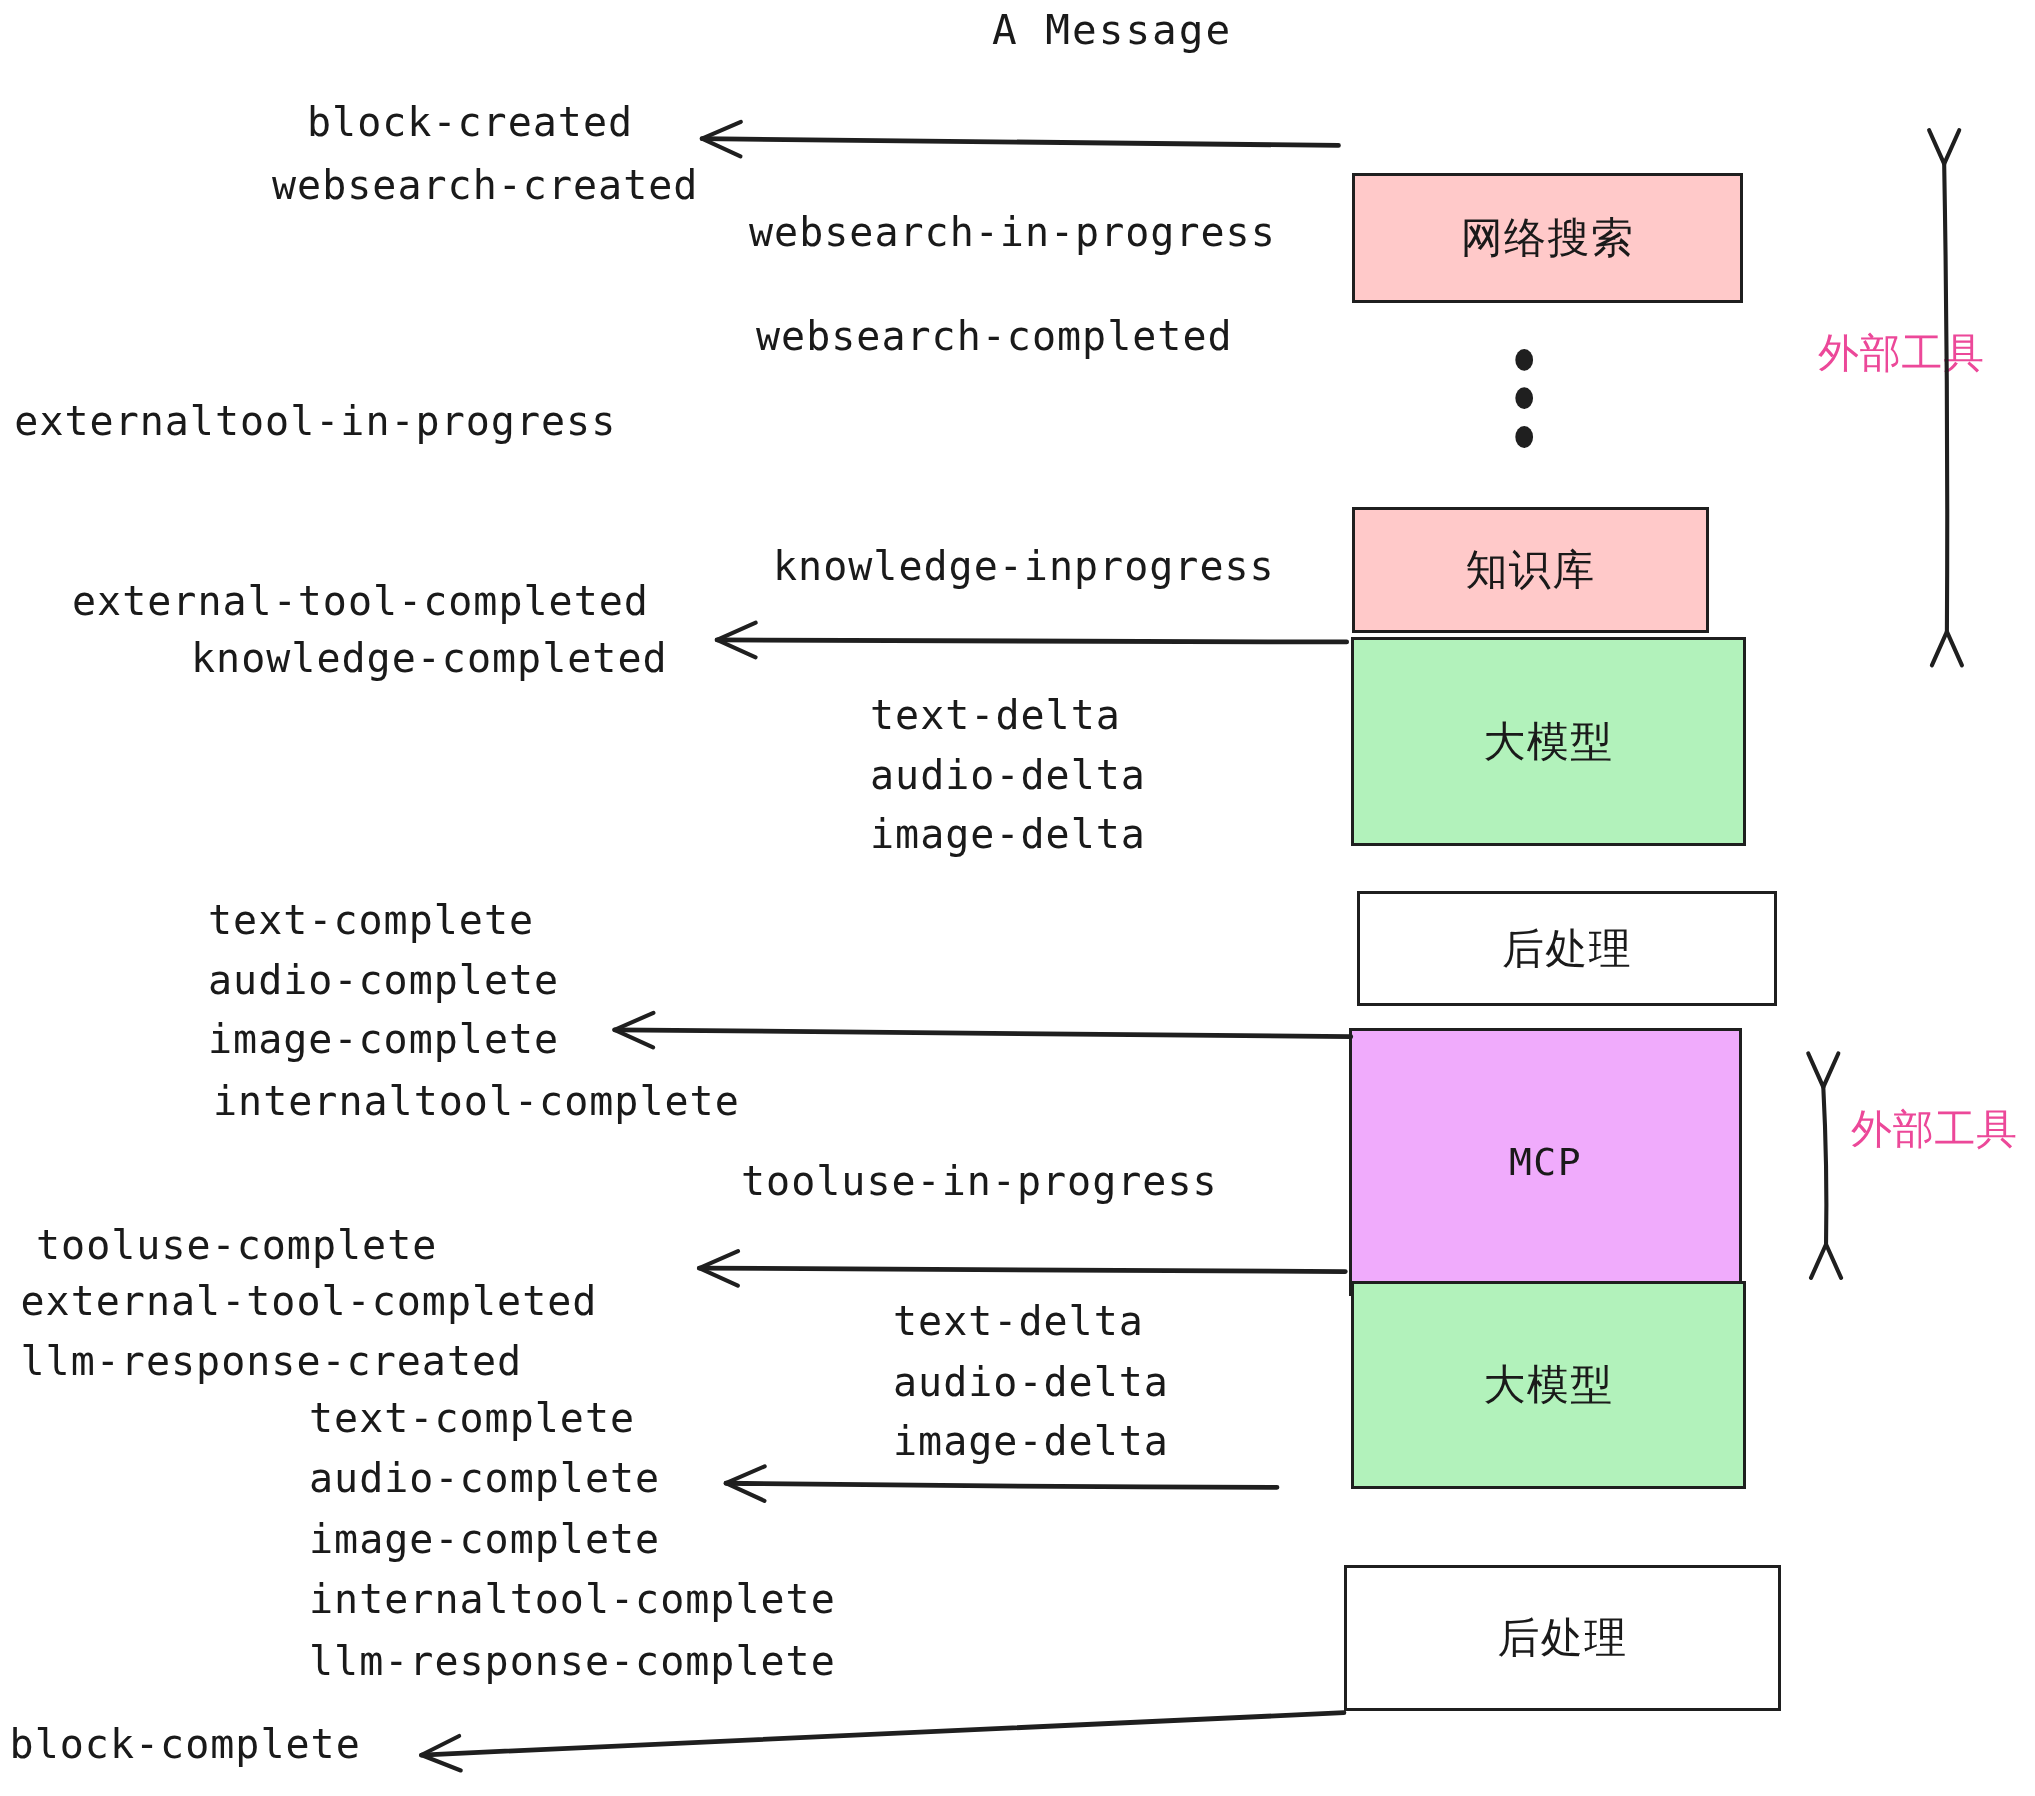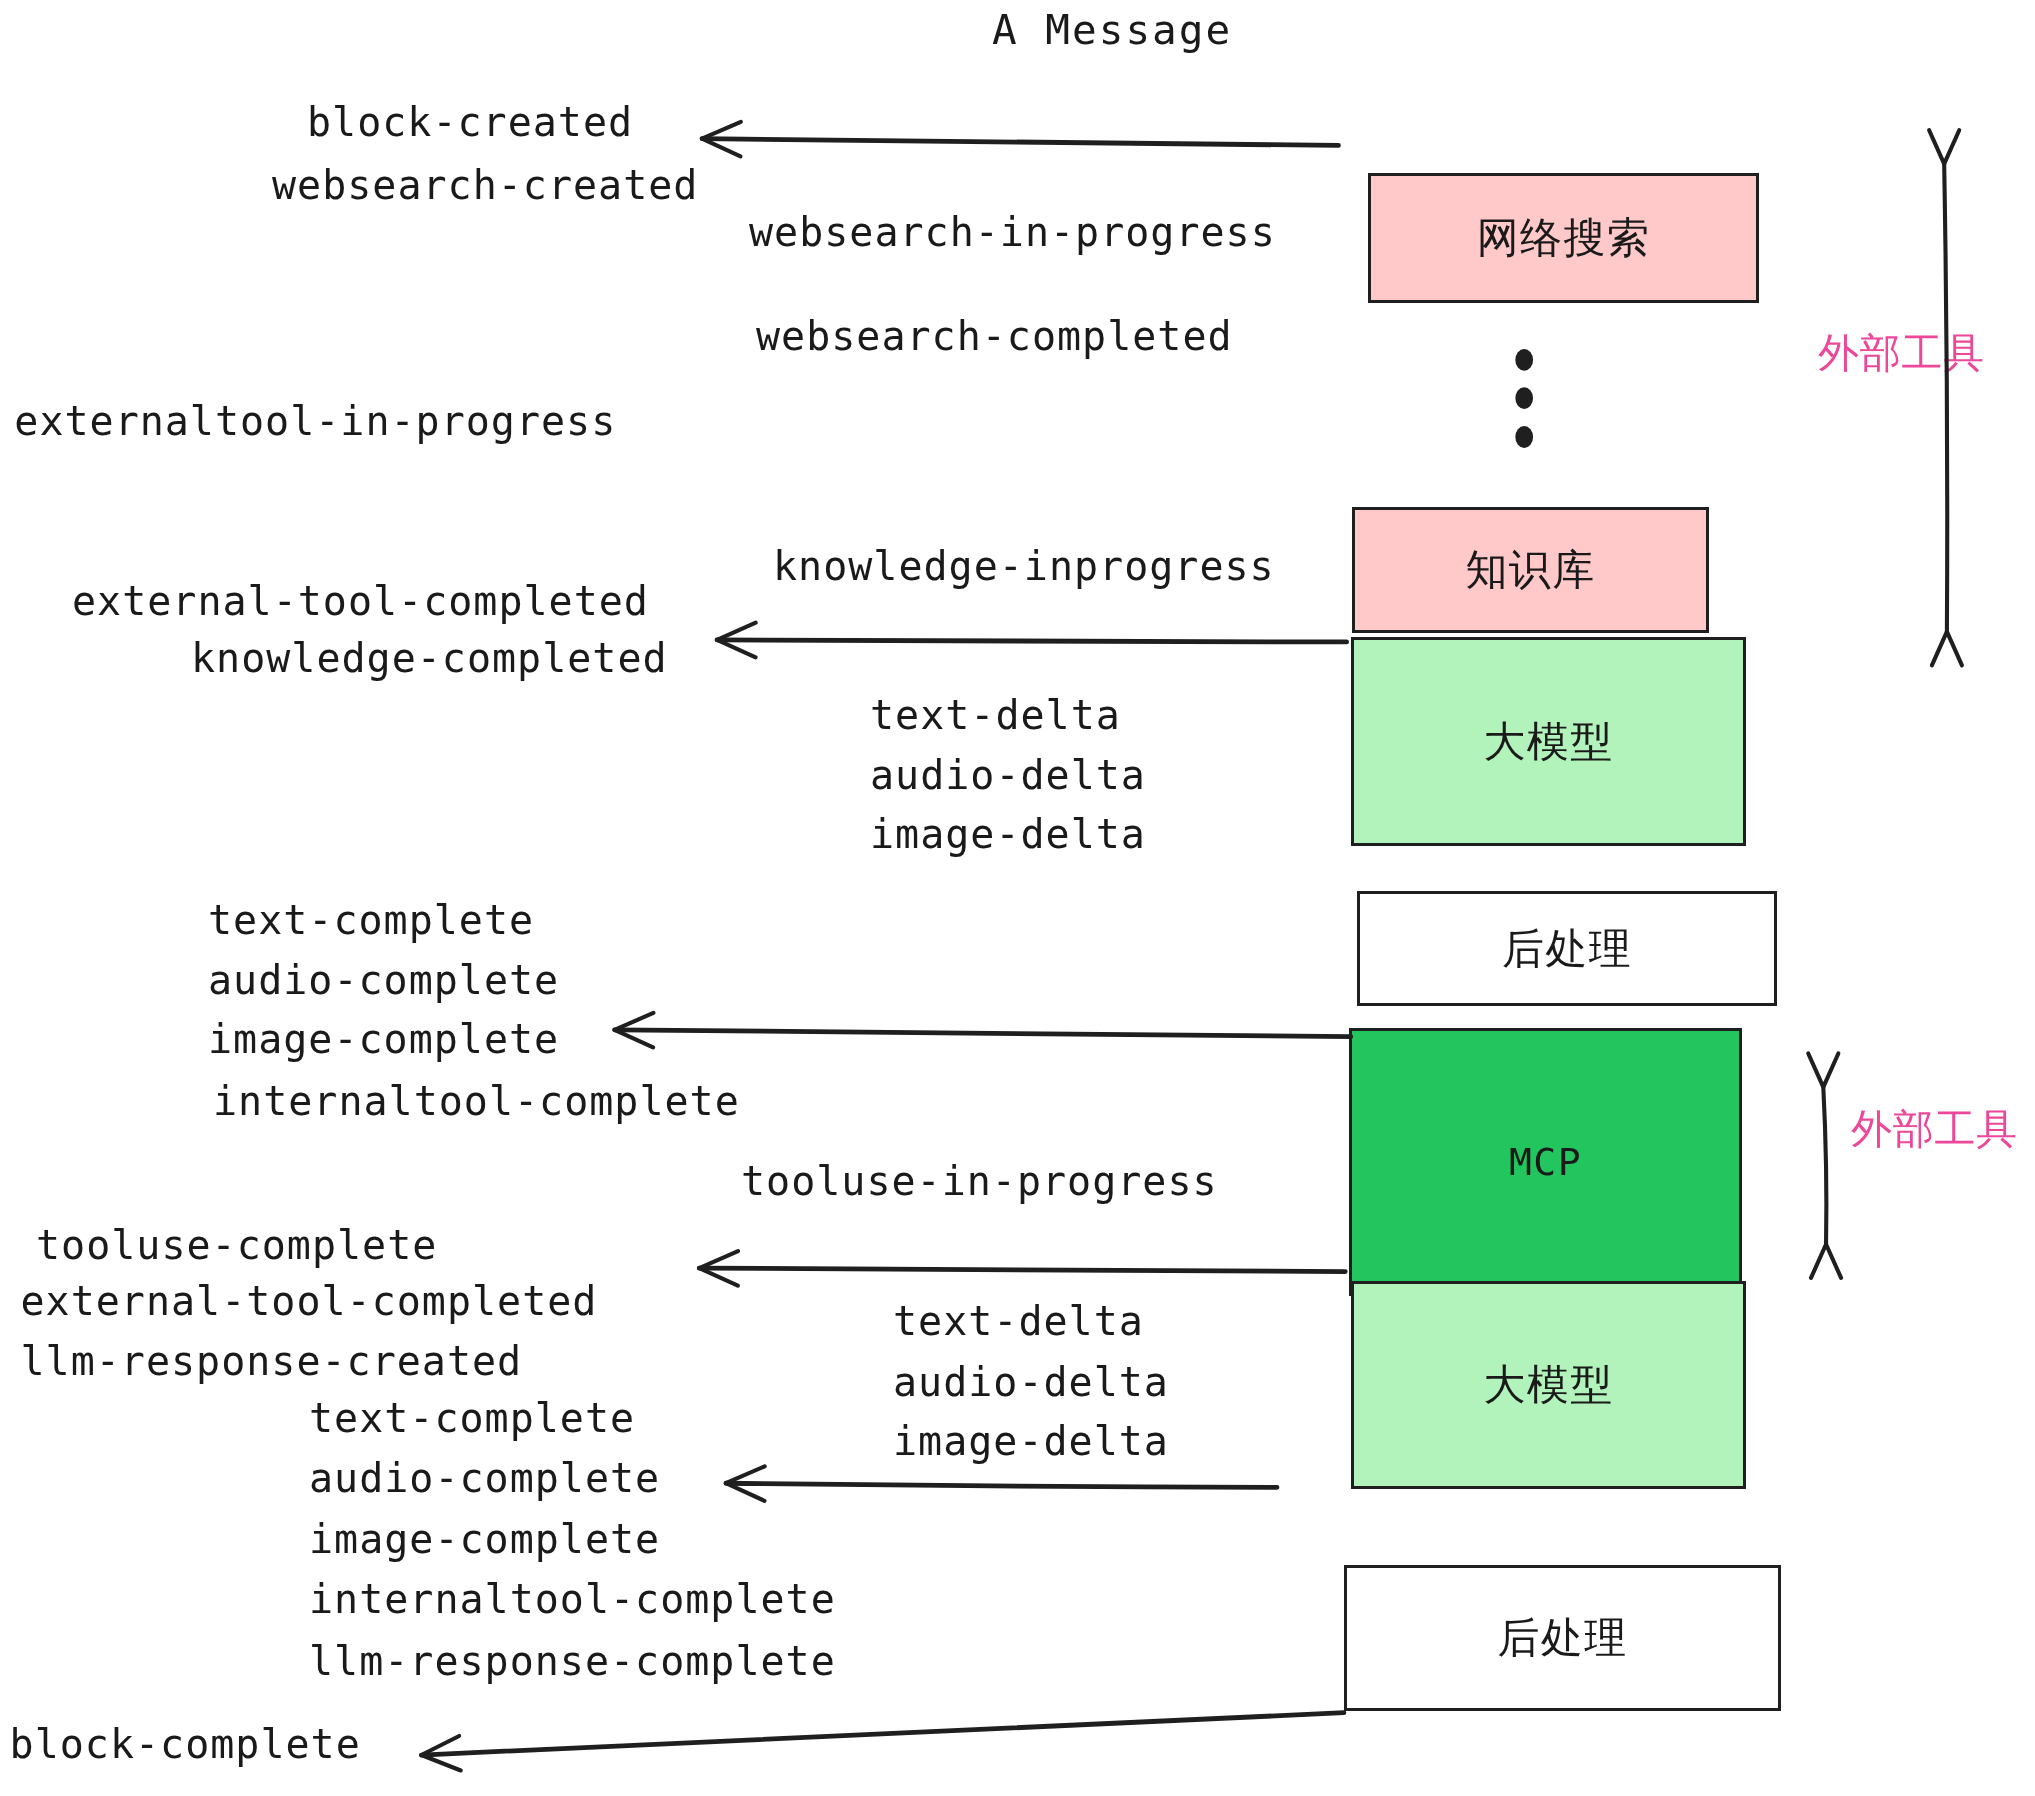--- a/index.html
+++ b/index.html
@@ -74,33 +74,33 @@
   }
 </style>
 </head>
 <body>
 
 <div id="stage">
 
   <div class="title" style="left:992px; top:9.6px;">A Message</div>
 
   <div id="nodes-root">
-      <div class="nodebox" style="left: 1352px; top: 173px; width: 391px; height: 130px; background: rgb(255, 201, 201); border-color: rgb(31, 31, 31); margin-left: 16px;">
+      <div class="nodebox" style="left: 1352px; top: 173px; width: 391px; height: 130px; background: rgb(255, 201, 201); border-color: rgb(31, 31, 31);">
         <span class="boxlabel" style="position: static;">网络搜索</span>
       </div>
       <div class="nodebox" style="left: 1352px; top: 507px; width: 357px; height: 126px; background: rgb(255, 201, 201); border-color: rgb(31, 31, 31);">
         <span class="boxlabel" style="position: static;">知识库</span>
       </div>
       <div class="nodebox" style="left: 1351px; top: 637px; width: 395px; height: 209px; background: rgb(178, 242, 187); border-color: rgb(31, 31, 31);">
         <span class="boxlabel" style="position: static;">大模型</span>
       </div>
       <div class="nodebox" style="left: 1357px; top: 891px; width: 420px; height: 115px; background: rgb(255, 255, 255); border-color: rgb(31, 31, 31);">
         <span class="boxlabel" style="position: static;">后处理</span>
       </div>
-      <div class="nodebox" style="left: 1349px; top: 1028px; width: 393px; height: 268px; background: #22c55e; border-color: rgb(31, 31, 31);">
+      <div class="nodebox" style="left: 1349px; top: 1028px; width: 393px; height: 268px; background: #f0abfc; border-color: rgb(31, 31, 31);">
         <span class="boxlabel latin" style="position: static;">MCP</span>
       </div>
       <div class="nodebox" style="left: 1351px; top: 1281px; width: 395px; height: 208px; background: rgb(178, 242, 187); border-color: rgb(31, 31, 31);">
         <span class="boxlabel" style="position: static;">大模型</span>
       </div>
       <div class="nodebox" style="left: 1344px; top: 1565px; width: 437px; height: 146px; background: rgb(255, 255, 255); border-color: rgb(31, 31, 31);">
         <span class="boxlabel" style="position: static;">后处理</span>
       </div>
     </div>
 

